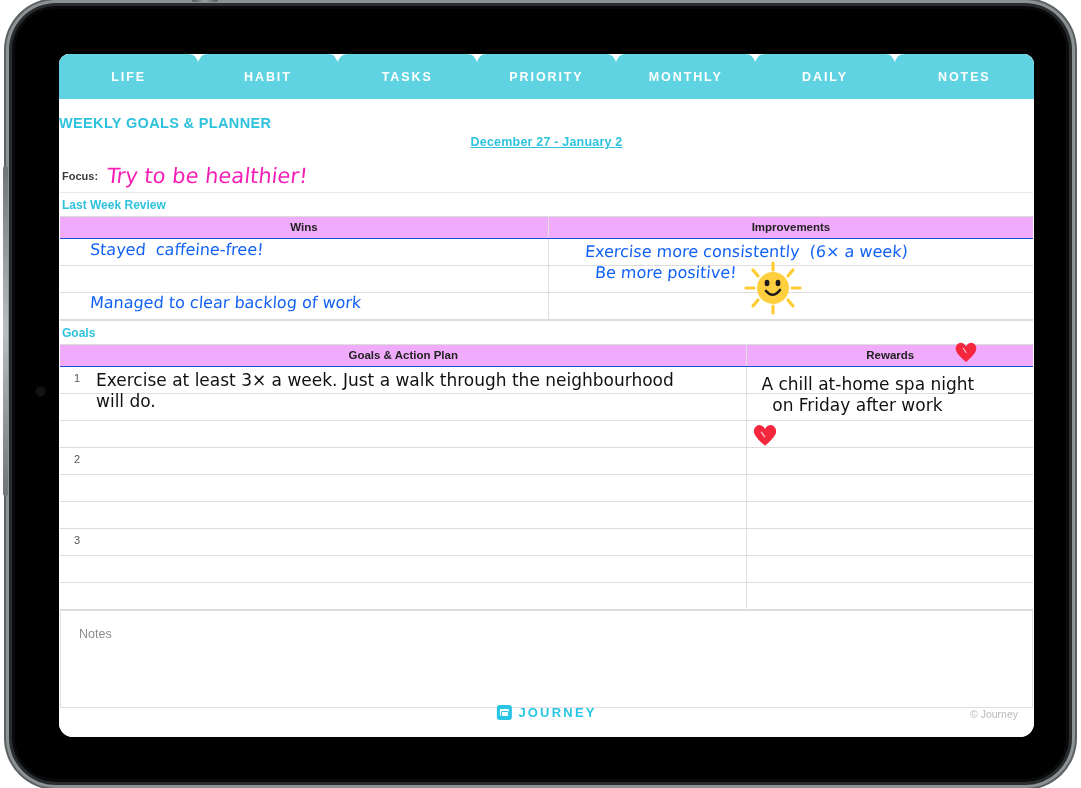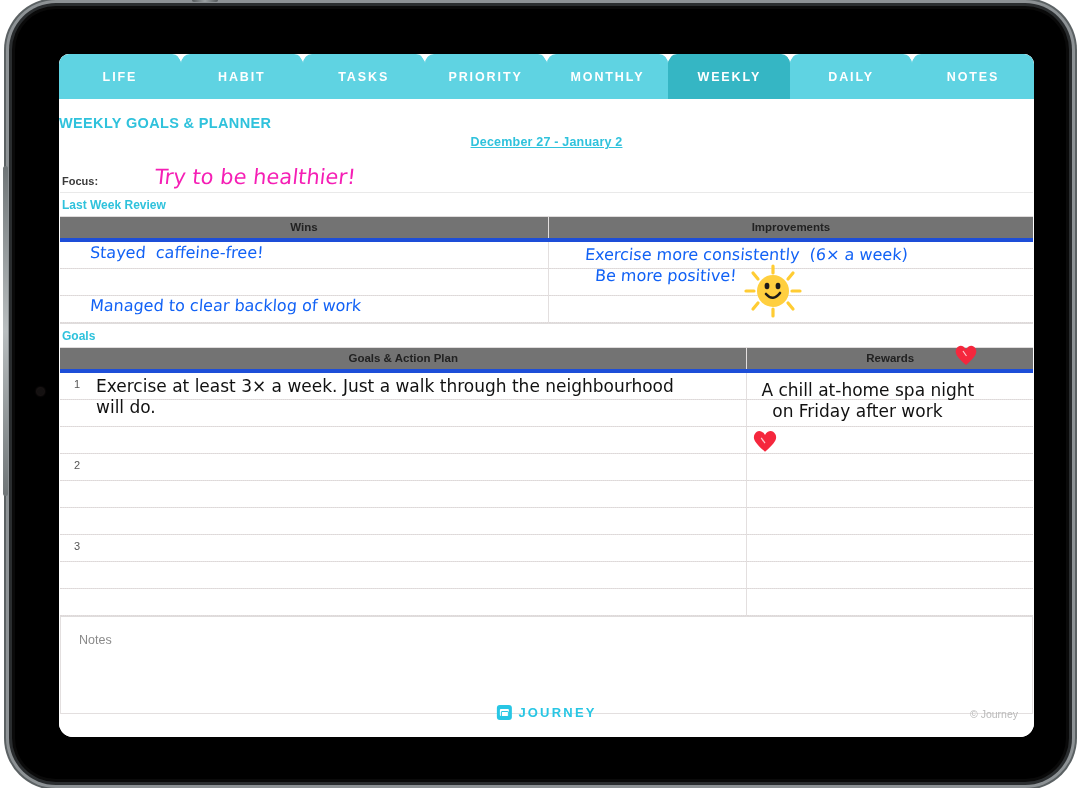--- a/index.html
+++ b/index.html
@@ -122,23 +122,22 @@
   }
 
   .content { padding: 0 1px 0 1px; }
 
   
   #focus-row {
     margin: 16px 0 0 0;
     padding: 0 0 3px 2px;
     border-bottom: 1px solid #e9e9e9;
     display: flex;
-    align-items: flex-end;
+    align-items: center;
     height: 28px;
-    gap: 48px;
   }
   #focus-label {
     font-size: 11px; color: #3a3a3a;
     font-weight: 600;
     padding-bottom: 2px;
   }
   #focus-value {
     font-family: "DejaVu Sans", sans-serif;
     color: #f51fb5;
     font-size: 21px;
@@ -161,23 +160,23 @@
     width: 100%;
     border-collapse: collapse;
     border-top: 1px solid #dfdcdc;
     border-bottom: 1px solid #dfdcdc;
   }
   .tbl th {
     font-size: 11.5px;
     font-weight: bold;
     color: #222;
     padding: 4px 0 5px;
-    border-bottom: 4px solid #1d4ed8;
+    border-bottom: 1px solid #1d4ed8;
     border-left: 1px solid #e3dfdf;
-    background: #737373;
+    background: #f0abfc;
   }
   .tbl th:first-child, .tbl td:first-child { border-left: none; }
   .tbl td {
     border-left: 1px solid #e3dfdf;
     vertical-align: top;
     position: relative;
     padding: 0;
   }
 
   
@@ -301,23 +300,20 @@
           <span>HABIT</span>
         </div>
       <div class="tab">
           <span>TASKS</span>
         </div>
       <div class="tab">
           <span>PRIORITY</span>
         </div>
       <div class="tab">
           <span>MONTHLY</span>
-        </div>
-      <div class="tab active">
-          <span>WEEKLY</span>
         </div>
       <div class="tab">
           <span>DAILY</span>
         </div>
       <div class="tab">
           <span>NOTES</span>
         </div>
     </div>
 
     <div id="page">

